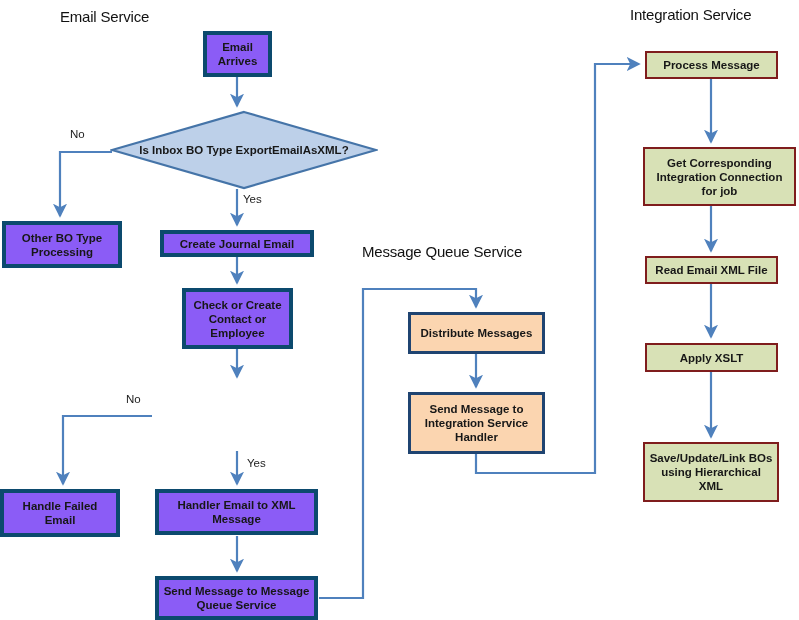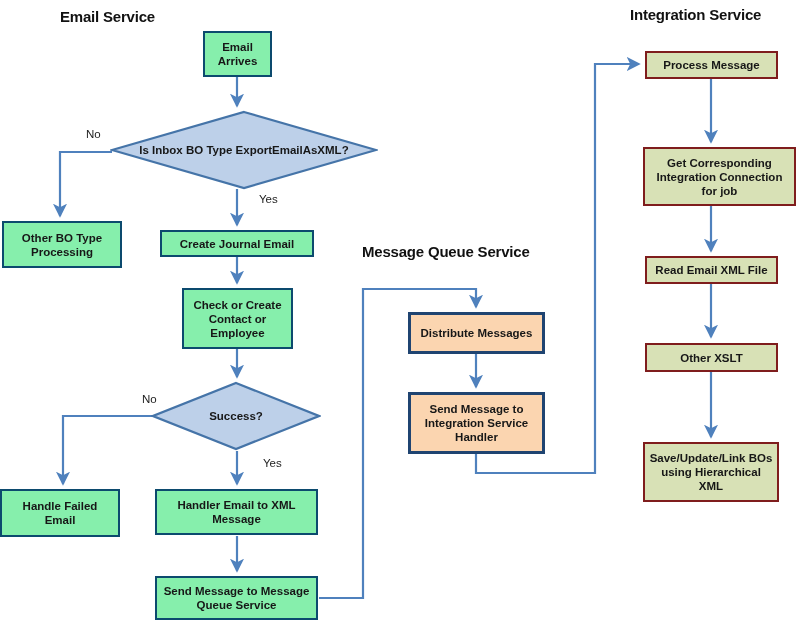--- a/index.html
+++ b/index.html
@@ -10,42 +10,42 @@
   #canvas {
     position: relative;
     width: 799px;
     height: 620px;
     background: #ffffff;
     font-family: "Liberation Sans", sans-serif;
     overflow: hidden;
   }
   .swim-title {
     position: absolute;
-    font-weight: bold;
+    font-weight: normal;
     font-size: 15px;
     color: #111111;
     letter-spacing: -0.2px;
     white-space: nowrap;
   }
   .node {
     position: absolute;
     box-sizing: border-box;
     display: flex;
     align-items: center;
     justify-content: center;
     text-align: center;
     font-weight: bold;
     font-size: 11.5px;
     line-height: 14px;
     color: #171717;
     padding: 0 4px;
   }
   .node.blue {
-    background: #86efac;
-    border: 2px solid #0c4a6e;
+    background: #8b5cf6;
+    border: 4px solid #0c4a6e;
   }
   .node.orange {
     background: #fbd5b0;
     border: 3px solid #1f4471;
   }
   .node.green {
     background: #d8e1b6;
     border: 2px solid #7f1d1d;
   }
   .diamond-wrap {
@@ -69,21 +69,20 @@
     line-height: 15px;
     color: #171717;
     pointer-events: none;
   }
   .edge-label {
     position: absolute;
     font-size: 11.5px;
     color: #222222;
     font-family: "Liberation Sans", sans-serif;
     white-space: nowrap;
-    margin-left: 16px;
   }
   #wires {
     position: absolute;
     left: 0;
     top: 0;
     width: 799px;
     height: 620px;
     pointer-events: none;
   }
 </style>
@@ -147,43 +146,37 @@
 
   <div class="edge-label" style="left:70px; top:128px;">No</div>
   <div class="edge-label" style="left:243px; top:193px;">Yes</div>
 
   <div class="node blue" style="left:2px; top:221px; width:120px; height:47px;">Other BO Type Processing</div>
 
   <div class="node blue" style="left:160px; top:230px; width:154px; height:27px;">Create Journal Email</div>
 
   <div class="node blue" style="left:182px; top:288px; width:111px; height:61px;">Check or Create Contact or Employee</div>
 
-  <div class="diamond-wrap" style="left:151px; top:381px; width:170px; height:70px;">
-    <svg width="170" height="70" viewBox="0 0 170 70" xmlns="http://www.w3.org/2000/svg">
-      <polygon points="85,2 168,35 85,68 2,35" fill="#bdd0e9" stroke="#4574a8" stroke-width="2.2"></polygon>
-    </svg>
-    <div class="diamond-label">Success?</div>
-  </div>
 
   <div class="edge-label" style="left:126px; top:393px;">No</div>
   <div class="edge-label" style="left:247px; top:457px;">Yes</div>
 
   <div class="node blue" style="left:0px; top:489px; width:120px; height:48px;">Handle Failed Email</div>
 
   <div class="node blue" style="left:155px; top:489px; width:163px; height:46px;">Handler Email to XML Message</div>
 
   <div class="node orange" style="left:408px; top:312px; width:137px; height:42px;">Distribute  Messages</div>
 
   <div class="node blue" style="left:155px; top:576px; width:163px; height:44px;">Send  Message  to Message Queue Service</div>
 
   <div class="node orange" style="left:408px; top:392px; width:137px; height:62px;">Send Message  to Integration Service Handler</div>
 
   <div class="node green" style="left:645px; top:51px; width:133px; height:28px;">Process Message</div>
 
   <div class="node green" style="left:643px; top:147px; width:153px; height:59px;">Get Corresponding Integration Connection for job</div>
 
   <div class="node green" style="left:645px; top:256px; width:133px; height:28px;">Read Email XML File</div>
 
-  <div class="node green" style="left:645px; top:343px; width:133px; height:29px;">Other XSLT</div>
+  <div class="node green" style="left:645px; top:343px; width:133px; height:29px;">Apply XSLT</div>
 
   <div class="node green" style="left:643px; top:442px; width:136px; height:60px;">Save/Update/Link BOs using Hierarchical XML</div>
 
 </div>
 
 </body></html>

